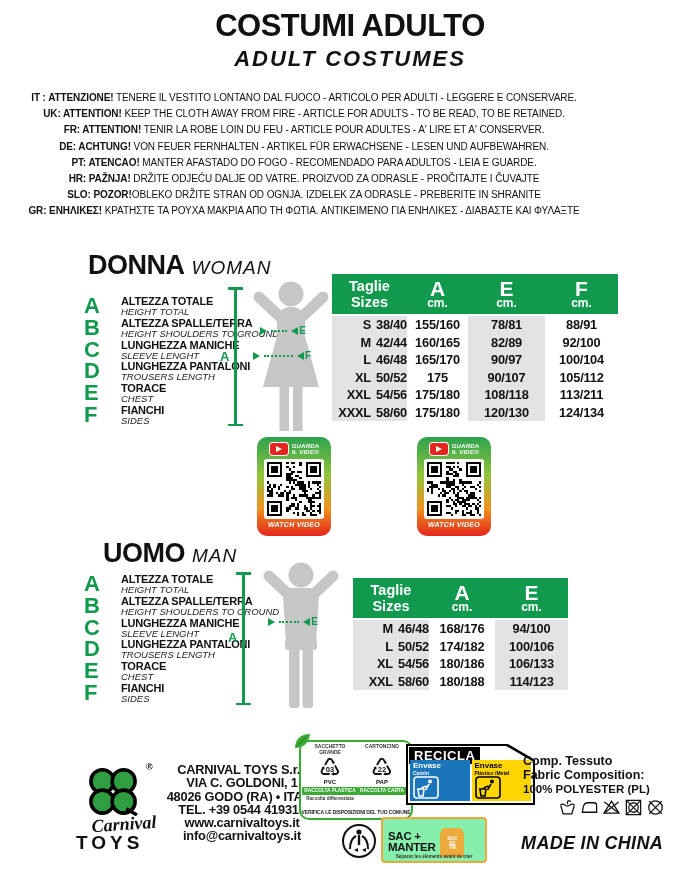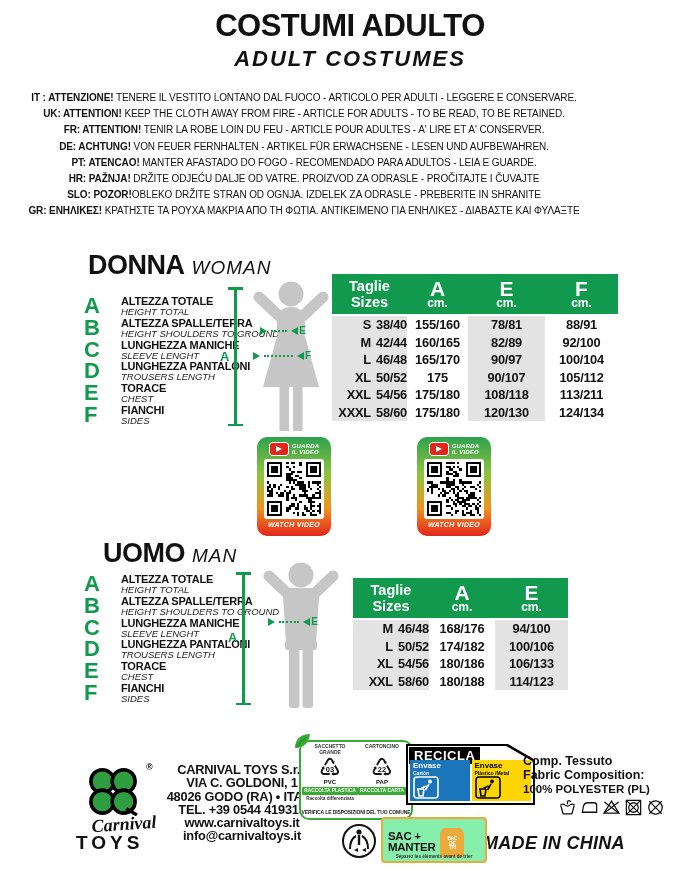--- a/index.html
+++ b/index.html
@@ -92,21 +92,21 @@
   .panel.blue{background:#1b75bb;color:#fff}
   .panel.yellow{background:#ffd500;color:#000}
   .panel .p1{font-size:8px;font-weight:800;line-height:8.5px}
   .panel .p2{font-size:5px;font-weight:700;line-height:5.5px}
   .panel svg{position:absolute;left:3px;bottom:2px}
 
   .comp{width:176px;text-align:left}
   .comp .c1,.comp .c2{font-size:12.5px;font-weight:800;line-height:14px}
   .comp .c3{font-size:11.5px;font-weight:800;margin-top:1px}
   .care{display:flex;justify-content:center;gap:3px;margin-top:3px}
-  .made{font-size:18px;font-weight:800;font-style:italic;letter-spacing:.3px;text-align:left;width:180px}
+  .made{font-size:18px;font-weight:800;font-style:italic;letter-spacing:.3px;text-align:right;width:180px}
 
   .sacbox{width:106px;height:46px;border:2px solid #eca93c;border-radius:4px;background:#86efac;display:flex;align-items:flex-start;padding:12px 5px 0;gap:5px}
   .sactxt{font-size:11.5px;font-weight:800;line-height:11px;white-space:nowrap;letter-spacing:-.3px}
   .bac{width:24px;height:26px;background:#eca93c;border-radius:3px 3px 2px 2px;position:relative;display:flex;flex-direction:column;align-items:center;justify-content:center}
   .bac::before{content:"";position:absolute;top:-3px;left:2px;right:2px;height:3px;background:#eca93c;border-radius:2px 2px 0 0}
   .bac span{font-size:4.6px;font-weight:800;color:#fff;line-height:4.8px}
   .sep-note{position:absolute;left:0;right:0;bottom:2px;text-align:center;font-size:4.6px;font-weight:700;color:#333}
 </style>
 </head>
 <body>

